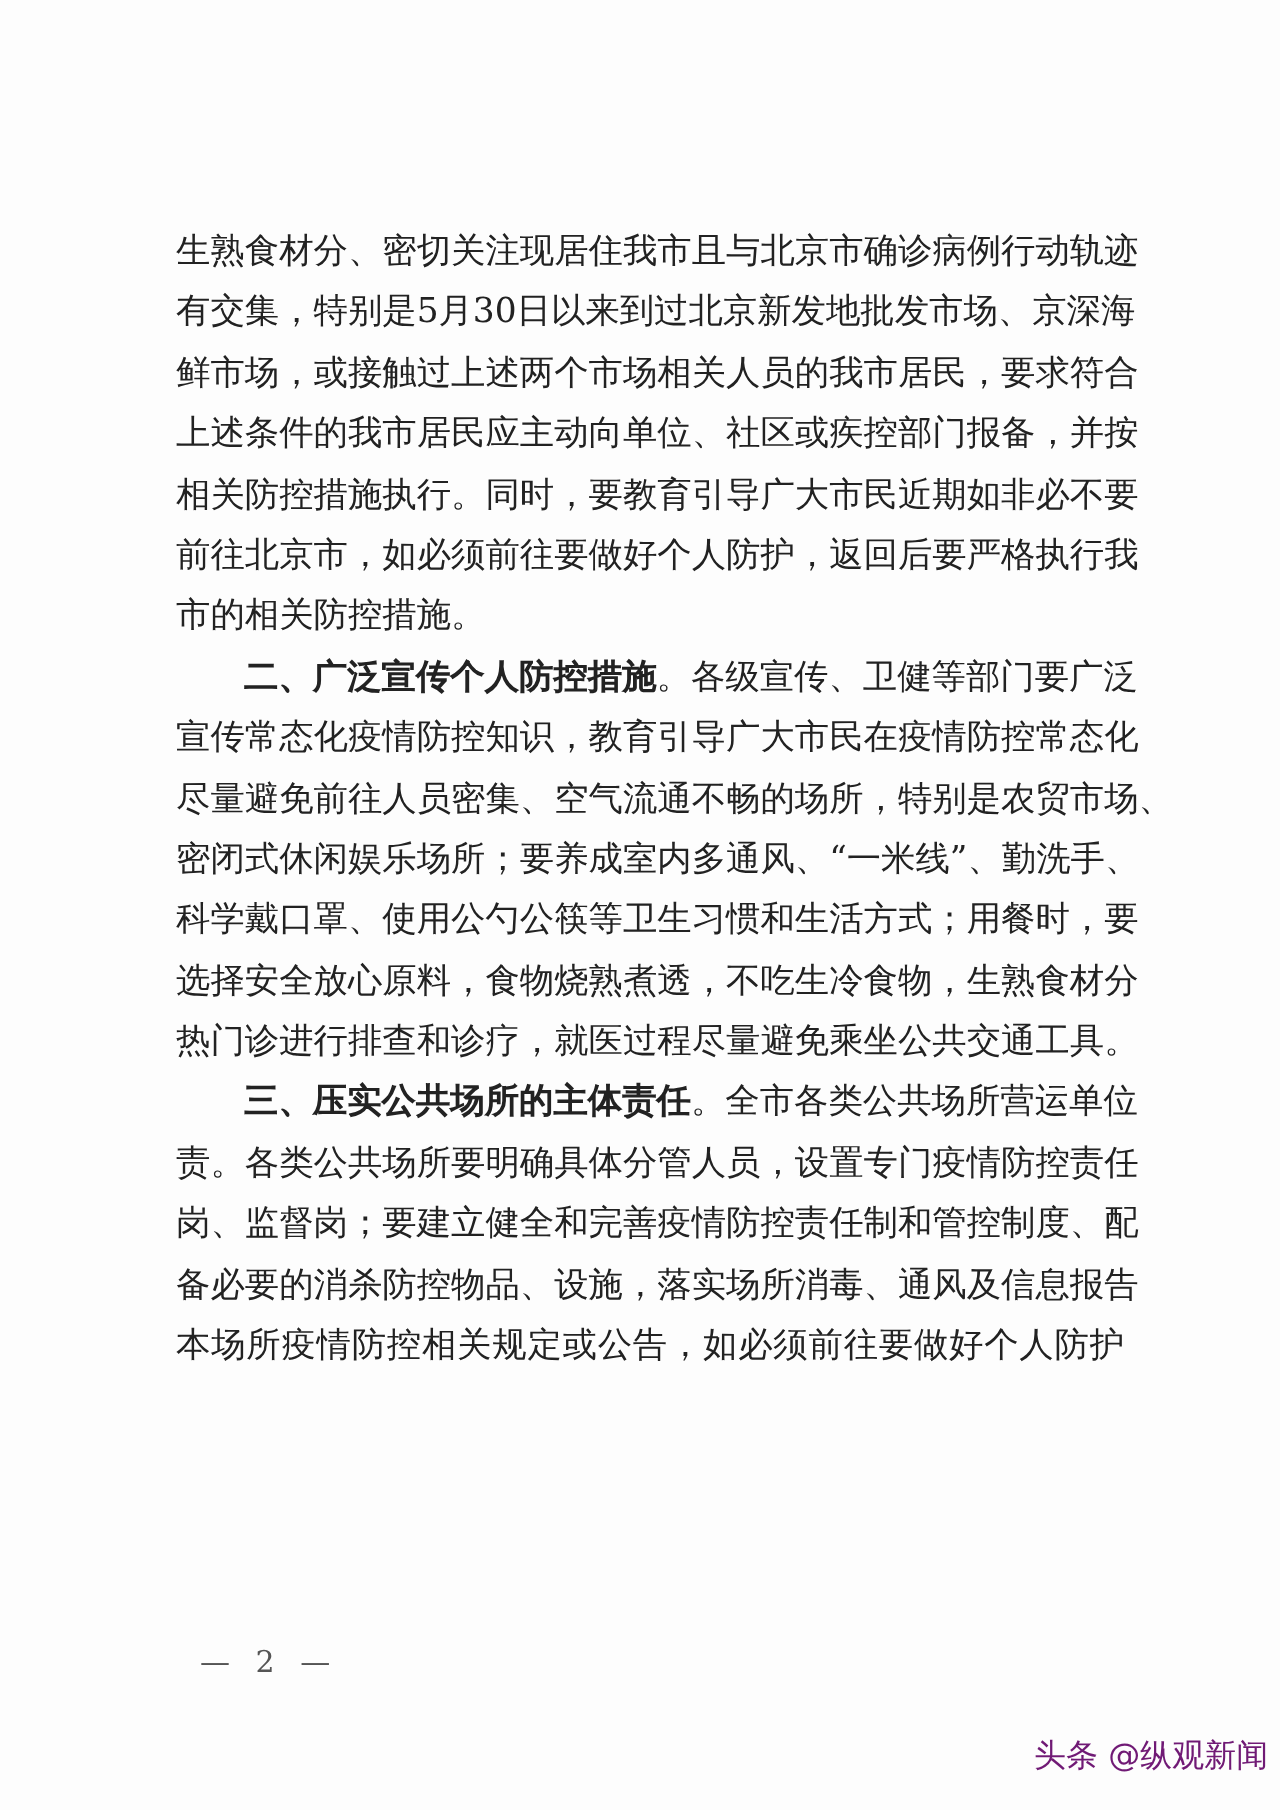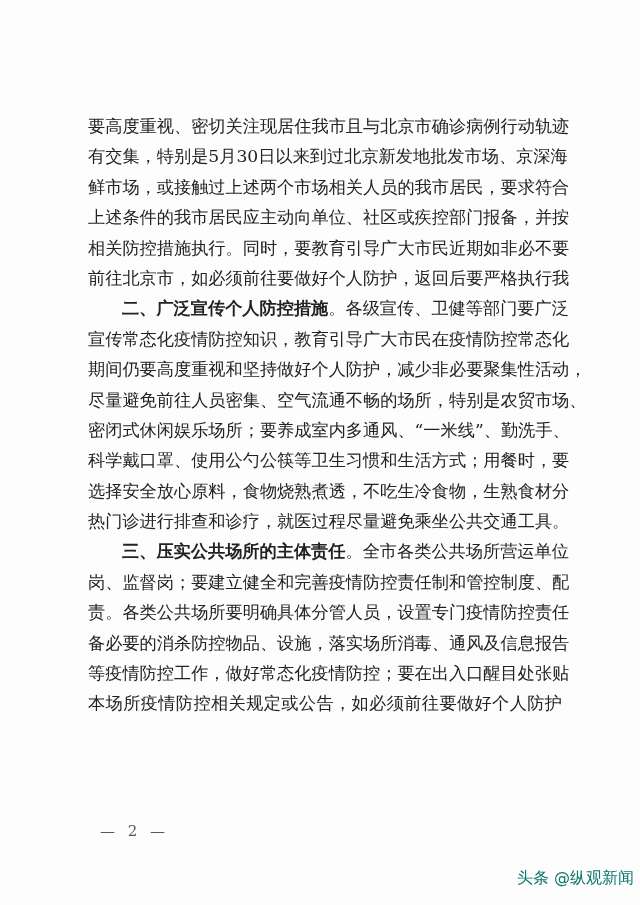--- a/index.html
+++ b/index.html
@@ -6,44 +6,43 @@
   body { width:640px; height:905px; background:#ffffff; position:relative; overflow:hidden;
          font-family:"DejaVu Serif","Liberation Serif",serif; color:#222; }
   .page { position:absolute; left:0; top:0; width:640px; height:905px; background:#fdfdfd; }
   .body-text { position:absolute; left:88px; top:111px; width:474px; }
   .line { height:30.4px; line-height:30.4px; font-size:17.2px; white-space:nowrap;
           text-align:justify; text-align-last:justify; letter-spacing:0; }
   .line.last { text-align-last:left; }
   .line.indent { padding-left:34px; }
   .b { font-family:Liberation Mono, monospace; font-weight:bold; }
   .page-num { position:absolute; left:100px; top:822px; font-size:15px; color:#555; letter-spacing:4px; }
-  .watermark { position:absolute; left:517px; top:868px; font-size:16px; color:#0f766e;
+  .watermark { position:absolute; left:517px; top:868px; font-size:16px; color:#701a75;
                font-family:"DejaVu Sans","Liberation Sans",sans-serif; }
 </style>
 </head>
 <body>
 
 <div class="page">
   <div class="body-text">
-    <div class="line">要高度重视、密切关注现居住我市且与北京市确诊病例行动轨迹</div>
+    <div class="line">生熟食材分、密切关注现居住我市且与北京市确诊病例行动轨迹</div>
     <div class="line">有交集，特别是5月30日以来到过北京新发地批发市场、京深海</div>
     <div class="line">鲜市场，或接触过上述两个市场相关人员的我市居民，要求符合</div>
     <div class="line">上述条件的我市居民应主动向单位、社区或疾控部门报备，并按</div>
     <div class="line">相关防控措施执行。同时，要教育引导广大市民近期如非必不要</div>
     <div class="line">前往北京市，如必须前往要做好个人防护，返回后要严格执行我</div>
+    <div class="line last">市的相关防控措施。</div>
     <div class="line indent"><span class="b">二、广泛宣传个人防控措施</span><span>。各级宣传、卫健等部门要广泛</span></div>
     <div class="line">宣传常态化疫情防控知识，教育引导广大市民在疫情防控常态化</div>
-    <div class="line">期间仍要高度重视和坚持做好个人防护，减少非必要聚集性活动，</div>
     <div class="line">尽量避免前往人员密集、空气流通不畅的场所，特别是农贸市场、</div>
     <div class="line">密闭式休闲娱乐场所；要养成室内多通风、“一米线”、勤洗手、</div>
     <div class="line">科学戴口罩、使用公勺公筷等卫生习惯和生活方式；用餐时，要</div>
     <div class="line">选择安全放心原料，食物烧熟煮透，不吃生冷食物，生熟食材分</div>
     <div class="line last">热门诊进行排查和诊疗，就医过程尽量避免乘坐公共交通工具。</div>
     <div class="line indent"><span class="b">三、压实公共场所的主体责任</span><span>。全市各类公共场所营运单位</span></div>
+    <div class="line">责。各类公共场所要明确具体分管人员，设置专门疫情防控责任</div>
     <div class="line">岗、监督岗；要建立健全和完善疫情防控责任制和管控制度、配</div>
-    <div class="line">责。各类公共场所要明确具体分管人员，设置专门疫情防控责任</div>
     <div class="line">备必要的消杀防控物品、设施，落实场所消毒、通风及信息报告</div>
-    <div class="line">等疫情防控工作，做好常态化疫情防控；要在出入口醒目处张贴</div>
     <div class="line">本场所疫情防控相关规定或公告，如必须前往要做好个人防护</div>
   </div>
   <div class="page-num">— 2 —</div>
   <div class="watermark">头条 @纵观新闻</div>
 </div>
 
 </body></html>

